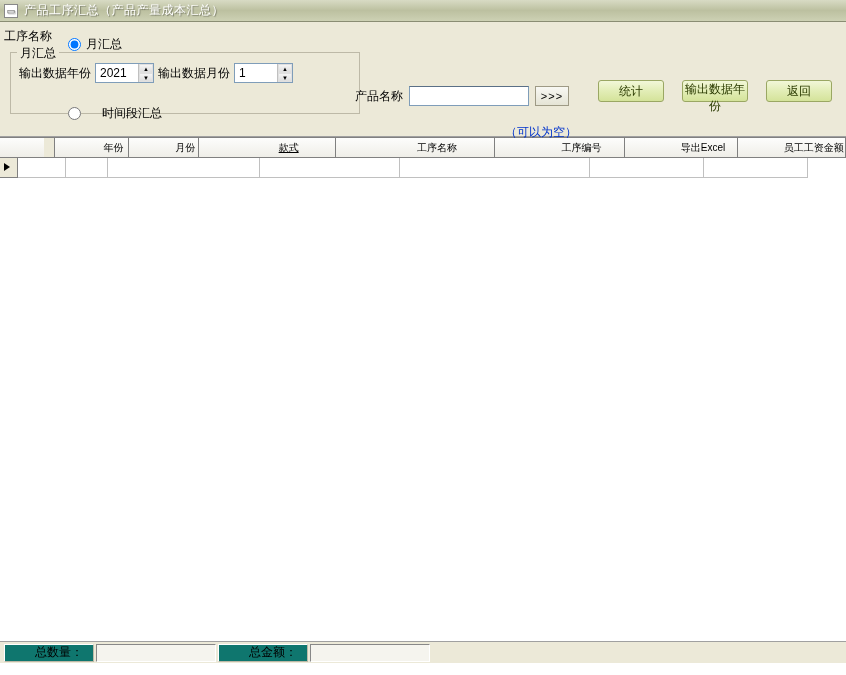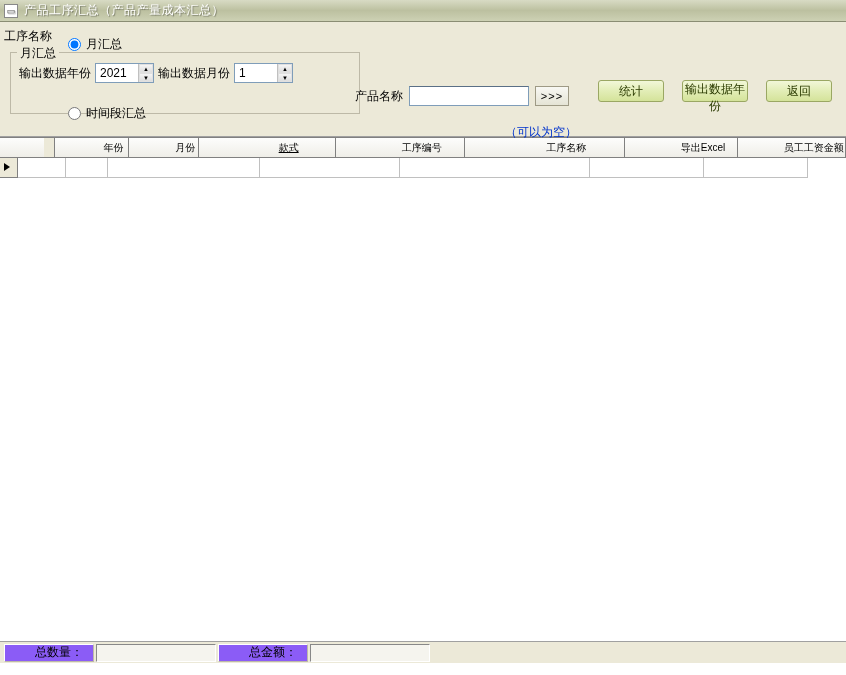--- a/index.html
+++ b/index.html
@@ -10,21 +10,21 @@
 .titlebar .sysicon { width: 14px; height: 14px; background: #fff; border: 1px solid #888; margin-right: 6px; display: flex; align-items: center; justify-content: center; font-size: 9px; color: #555; }
 .titlebar .title { font-weight: normal; letter-spacing: 0.5px; }
 
 
 .conditions { background: #ece9d8; padding: 6px 6px 6px 4px; border-bottom: 1px solid #a0a0a0; position: relative; height: 115px; }
 .groupbox-label { font-size: 12px; color: #000; margin-bottom: 2px; }
 .groupbox { border: 1px solid #bdb9a7; position: absolute; left: 10px; top: 30px; width: 350px; height: 62px; padding: 10px 8px 6px 8px; }
 .groupbox .legend { position: absolute; top: -8px; left: 6px; background: #ece9d8; padding: 0 3px; font-size: 12px; }
 .row { display: flex; align-items: center; gap: 4px; }
 .radio-row { position: absolute; top: 14px; left: 68px; display: flex; align-items: center; gap: 3px; }
-.radio-lower { position: absolute; left: 68px; top: 83px; display: flex; align-items: center; gap: 3px; }
+.radio-lower { position: absolute; left: 68px; top: 83px; display: flex; align-items: center; gap: 19px; }
 
 input[type=radio] { margin-right: 2px; }
 
 .spin { display: inline-flex; align-items: stretch; border: 1px solid #7f9db9; background: #fff; height: 20px; }
 .spin input { border: none; width: 42px; font-size: 12px; padding: 0 4px; outline: none; }
 .spin .btns { display: flex; flex-direction: column; width: 15px; border-left: 1px solid #c0c0c0; }
 .spin .btns button { flex: 1; border: 1px solid #e0e0e0; background: linear-gradient(#f5f5f5,#ddd); font-size: 6px; line-height: 6px; padding: 0; cursor: pointer; }
 
 .lbl { font-size: 12px; }
 
@@ -54,21 +54,21 @@
 
 .grid-row { display:flex; height: 20px; }
 .grid-row .cell { border-right: 1px solid #c0c0c0; border-bottom: 1px solid #c0c0c0; display:flex; align-items:center; padding: 0 4px; font-size:12px; }
 .grid-row .cell.c0 { background:#ece9d8; border-right:1px solid #808080; border-bottom:1px solid #808080; position:relative; }
 .grid-row .cell.c0::after { content:""; position:absolute; left:4px; top:5px; border-left:6px solid #000; border-top:4px solid transparent; border-bottom:4px solid transparent; }
 
 .grid-body { height: 470px; overflow: auto; }
 
 
 .statusbar { position:absolute; bottom:12px; left:0; right:0; height: 22px; background: #ece9d8; border-top: 1px solid #a0a0a0; display:flex; align-items:center; padding: 0 4px; gap: 2px; }
-.statusbar .panel { border: 1px solid #bdb9a7; border-top-color:#fff; border-left-color:#fff; height: 18px; display:flex; align-items:center; padding: 0 8px; background:#8b5cf6; font-size:12px; }
+.statusbar .panel { border: 1px solid #bdb9a7; border-top-color:#fff; border-left-color:#fff; height: 18px; display:flex; align-items:center; padding: 0 8px; background:#0f766e; font-size:12px; }
 .statusbar .panel.sunken { border: 1px solid #888; border-right-color:#fff; border-bottom-color:#fff; background:#f5f4ee; }
 .statusbar .lblp { padding: 0 10px 0 30px; }
 
 </style>
 </head>
 <body>
 
 <div class="titlebar">
   <div class="sysicon">▭</div>
   <div class="title">产品工序汇总（产品产量成本汇总）</div>
@@ -124,22 +124,22 @@
 </div>
 
 <div class="hint">（可以为空）</div>
 
 <div class="grid">
   <div class="grid-header">
     <div class="cell c0"></div>
     <div class="cell c1">年份</div>
     <div class="cell c2">月份</div>
     <div class="cell c3">款式</div>
+    <div class="cell c5">工序名称</div>
     <div class="cell c4">工序编号</div>
-    <div class="cell c5">工序名称</div>
     <div class="cell c6">导出Excel</div>
     <div class="cell c7">员工工资金额</div>
   </div>
   <div class="grid-body">
     <div class="grid-row">
       <div class="cell c0"></div>
       <div class="cell c1"></div>
       <div class="cell c2"></div>
       <div class="cell c3"></div>
       <div class="cell c4"></div>

